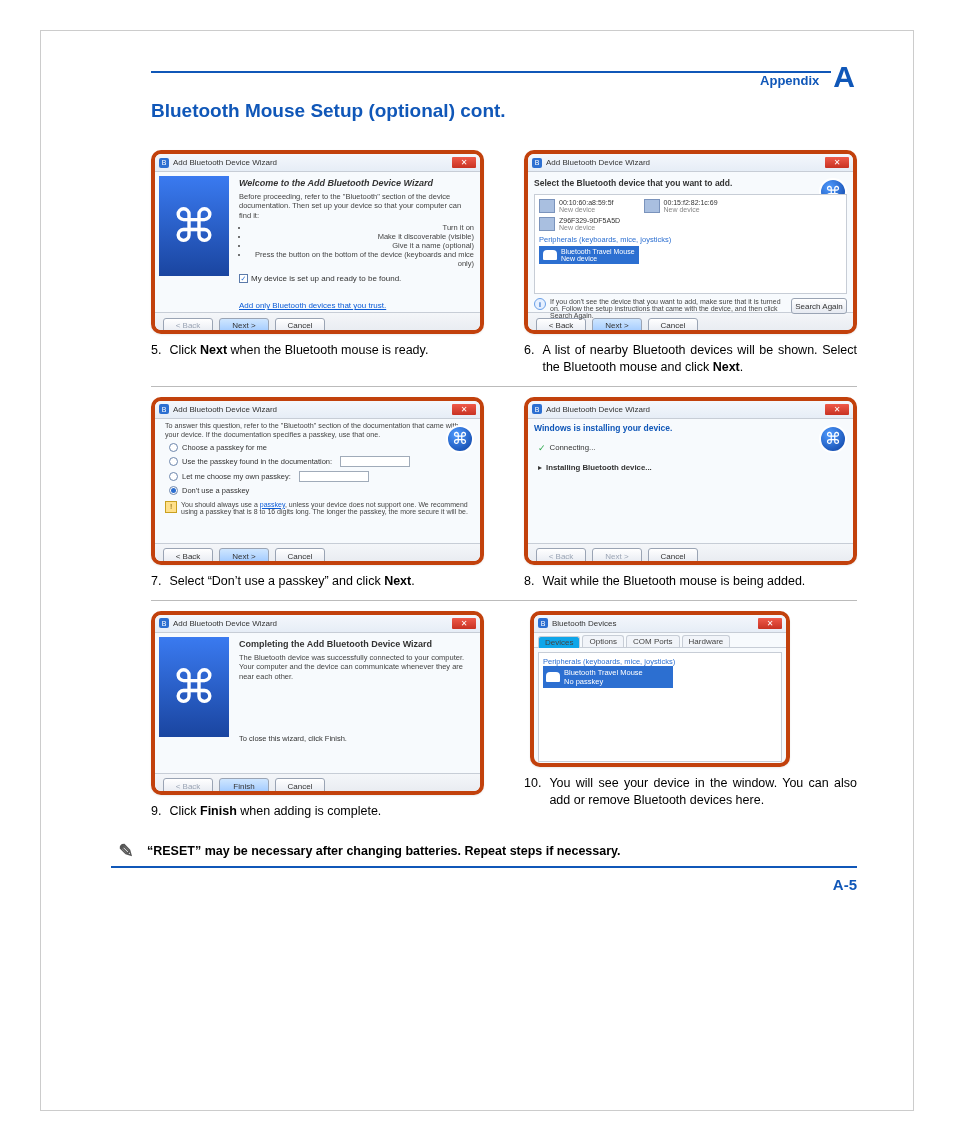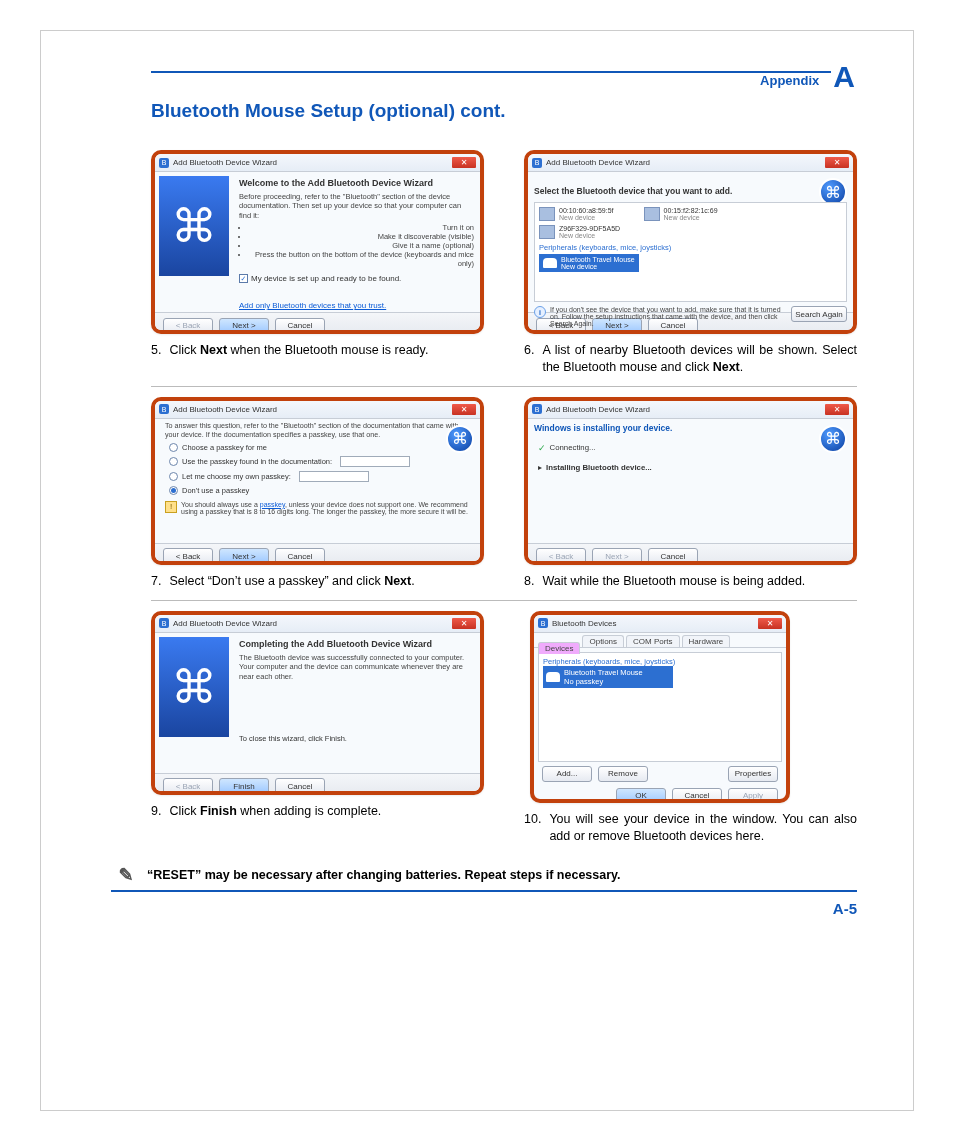--- a/index.html
+++ b/index.html
@@ -141,30 +141,30 @@
     display: flex;
     gap: 8px;
   }
   .caption .num { white-space: nowrap; }
   .caption b { font-weight: bold; }
   .caption-right { text-align: justify; }
 
   
   .shot5 { height: 184px; }
   .shot5 .welc { position:absolute; left:84px; top:6px; right:6px; }
-  .shot5 .welc h4 { font-size:9px; font-weight:bold; margin-bottom:4px; }
+  .shot5 .welc h4 { font-size:9px; font-weight:bold; margin-bottom:4px;font-style:italic; }
   .shot5 .welc p { font-size:7.5px; line-height:1.25; color:#444; }
   .shot5 ul { list-style: disc; padding-left: 10px; margin:3px 0; font-size:7.5px; color:#444;text-align:right;}
   .shot5 .chk { display:flex;align-items:center;gap:3px;font-size:8px;margin-top:6px; }
   .shot5 .chk .box{width:9px;height:9px;border:1px solid #5b7aaa;background:#fff;display:flex;align-items:center;justify-content:center;font-size:7px;color:#2c6fd1;}
   .shot5 .link {color:#0b5bd6;text-decoration:underline;font-size:8px;margin-top:18px;display:block;}
 
   
   .shot6 { height:184px; }
-  .shot6 .prompt { font-size:8.5px; font-weight:bold; padding:4px 6px;margin-top:8px; }
+  .shot6 .prompt { font-size:8.5px; font-weight:bold; padding:4px 6px; }
   .shot6 .listbox {
     margin: 2px 6px; height: 100px;
     border: 1px solid #c7cdd6; background:#fff; position:relative; padding:4px;
   }
   .device { display:flex;align-items:center;gap:4px;font-size:7px;color:#333;}
   .device .ico{width:16px;height:14px;background:#a9bfe0;border:1px solid #7a93bc;}
   .s6devs{display:flex;gap:30px;}
   .periph-label{font-size:7.5px;color:#2c6fd1;margin:4px 0 2px;}
   .sel-device{background:#2c6fd1;color:#fff;padding:2px 4px;font-size:7px;display:flex;align-items:center;gap:4px;width:100px;}
   .sel-device .mico{width:14px;height:10px;background:#fff;border-radius:4px 4px 1px 1px;}
@@ -190,24 +190,24 @@
   .shot8 .line .arrow{font-size:8px;}
 
   
   .shot9 { height:184px; }
   .shot9 .welc { position:absolute; left:84px; top:6px; right:6px; }
   .shot9 .welc h4 { font-size:9px;font-weight:bold;margin-bottom:4px; }
   .shot9 .welc p { font-size:7.5px;line-height:1.3;color:#444;}
   .shot9 .closeline{font-size:7.5px;color:#333;position:absolute;left:84px;bottom:30px;}
 
   
-  .shot10{height:192px;width:260px;margin-left:6px;}
+  .shot10{height:156px;width:260px;margin-left:6px;}
   .shot10 .tabs{display:flex;border-bottom:1px solid #c7cdd6;padding:2px 4px 0;gap:2px;font-size:8px;}
   .shot10 .tab{border:1px solid #c7cdd6;border-bottom:none;background:#f1f4f9;padding:1px 6px;border-radius:3px 3px 0 0;color:#444;}
-  .shot10 .tab.active{background:#f0abfc;position:relative;top:7px;}
+  .shot10 .tab.active{background:#0ea5e9;position:relative;top:1px;}
   .shot10 .panel{background:#fff;margin:4px;border:1px solid #c7cdd6;height:110px;padding:4px;font-size:7.5px;}
   .shot10 .pg{color:#2c6fd1;}
   .shot10 .dev{background:#2c6fd1;color:#fff;padding:2px 3px;display:flex;gap:4px;align-items:center;width:130px;}
   .shot10 .btnrow{display:flex;gap:6px;padding:0 8px;align-items:center;}
   .shot10 .btnrow .sp{flex:1;}
   .shot10 .brow2{display:flex;justify-content:flex-end;gap:6px;padding:6px 8px 4px;}
 
   
   .note{
     display:flex;align-items:center;gap:10px;font-size:12.5px;font-weight:bold;

